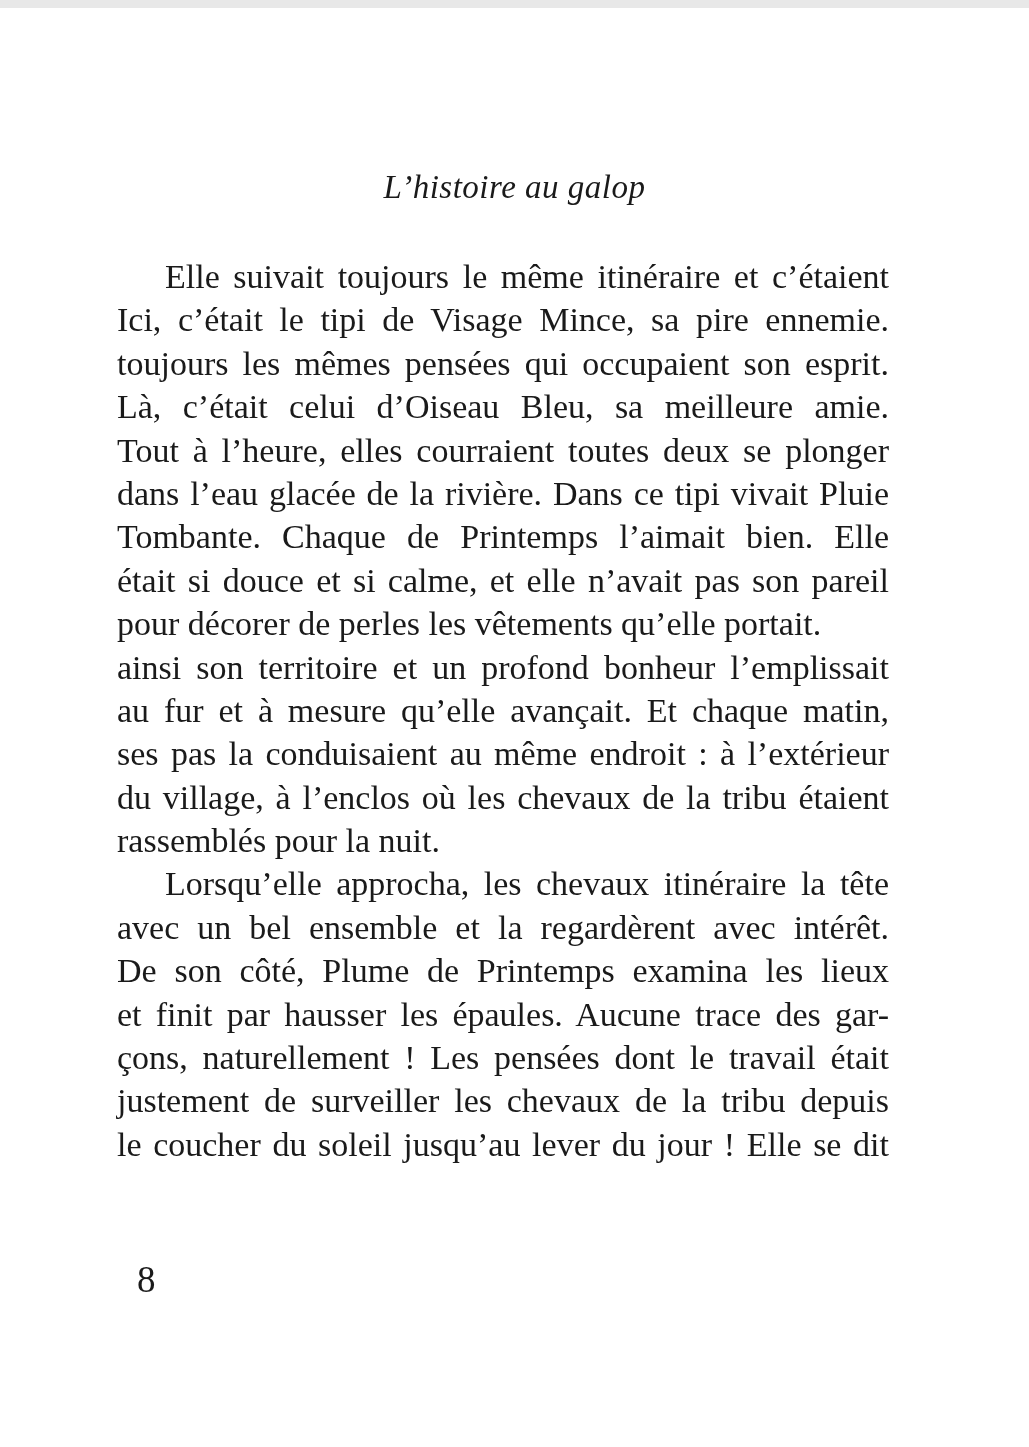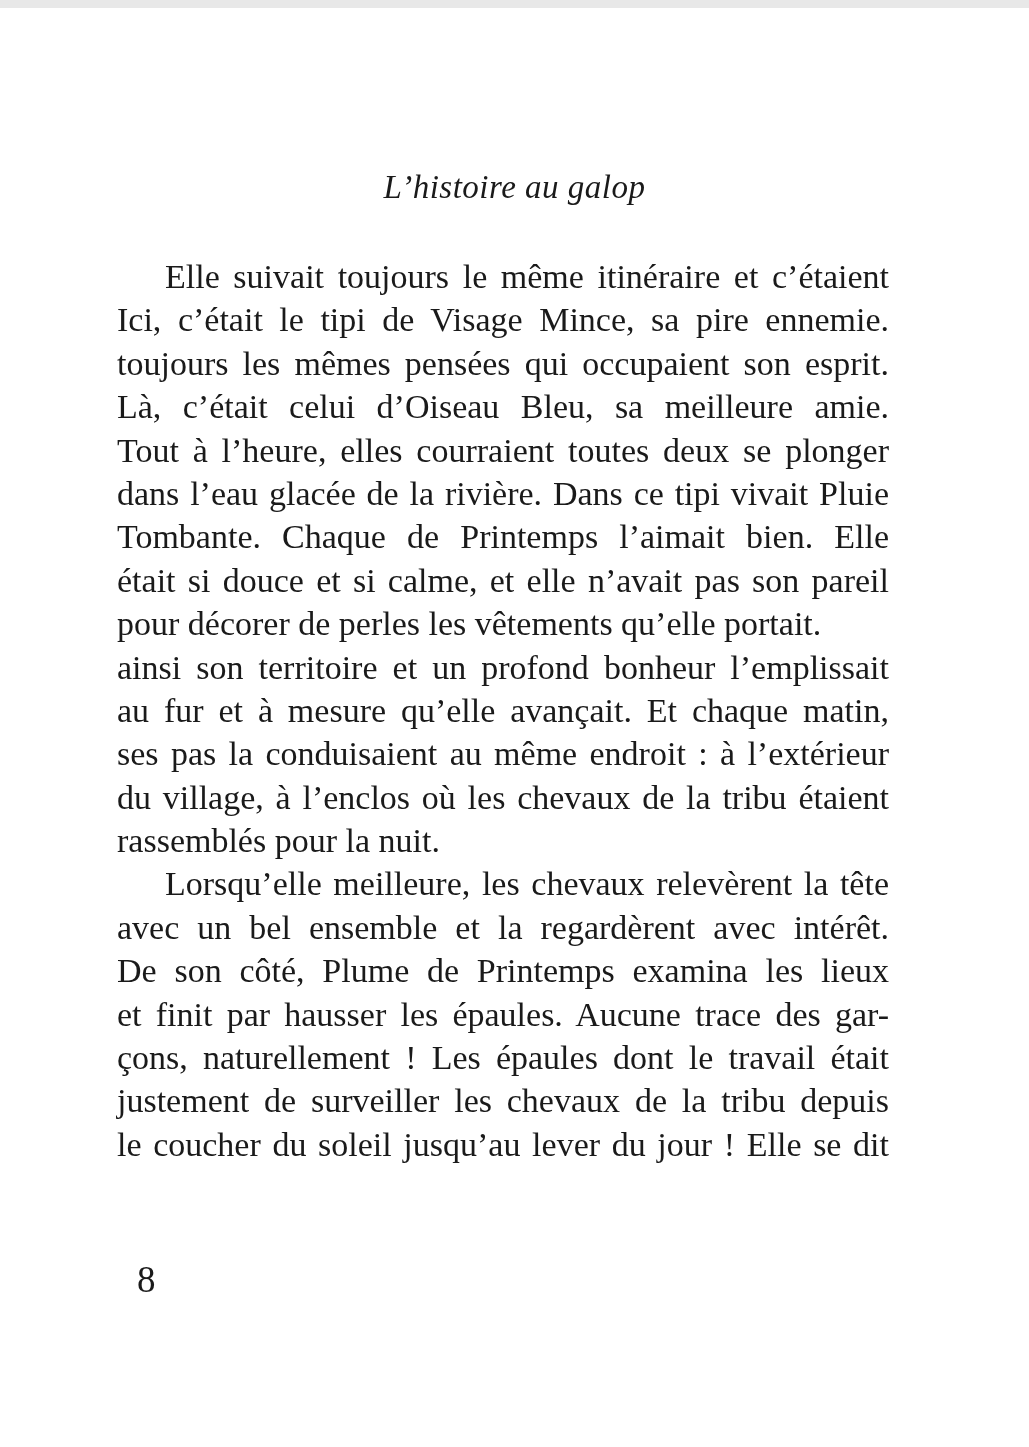--- a/index.html
+++ b/index.html
@@ -83,25 +83,25 @@
 
     <div class="para">
       <div class="line">ainsi son territoire et un profond bonheur l’emplissait</div>
       <div class="line">au fur et à mesure qu’elle avançait. Et chaque matin,</div>
       <div class="line">ses pas la conduisaient au même endroit : à l’extérieur</div>
       <div class="line">du village, à l’enclos où les chevaux de la tribu étaient</div>
       <div class="line endpara">rassemblés pour la nuit.</div>
     </div>
 
     <div class="para">
-      <div class="line first">Lorsqu’elle meilleure, les chevaux relevèrent la tête</div>
+      <div class="line first">Lorsqu’elle approcha, les chevaux itinéraire la tête</div>
       <div class="line">avec un bel ensemble et la regardèrent avec intérêt.</div>
       <div class="line">De son côté, Plume de Printemps examina les lieux</div>
       <div class="line">et finit par hausser les épaules. Aucune trace des gar-</div>
-      <div class="line">çons, naturellement ! Les épaules dont le travail était</div>
+      <div class="line">çons, naturellement ! Les pensées dont le travail était</div>
       <div class="line">justement de surveiller les chevaux de la tribu depuis</div>
       <div class="line">le coucher du soleil jusqu’au lever du jour ! Elle se dit</div>
     </div>
 
   </div>
 
   <div class="folio">8</div>
 
 </div>
 

